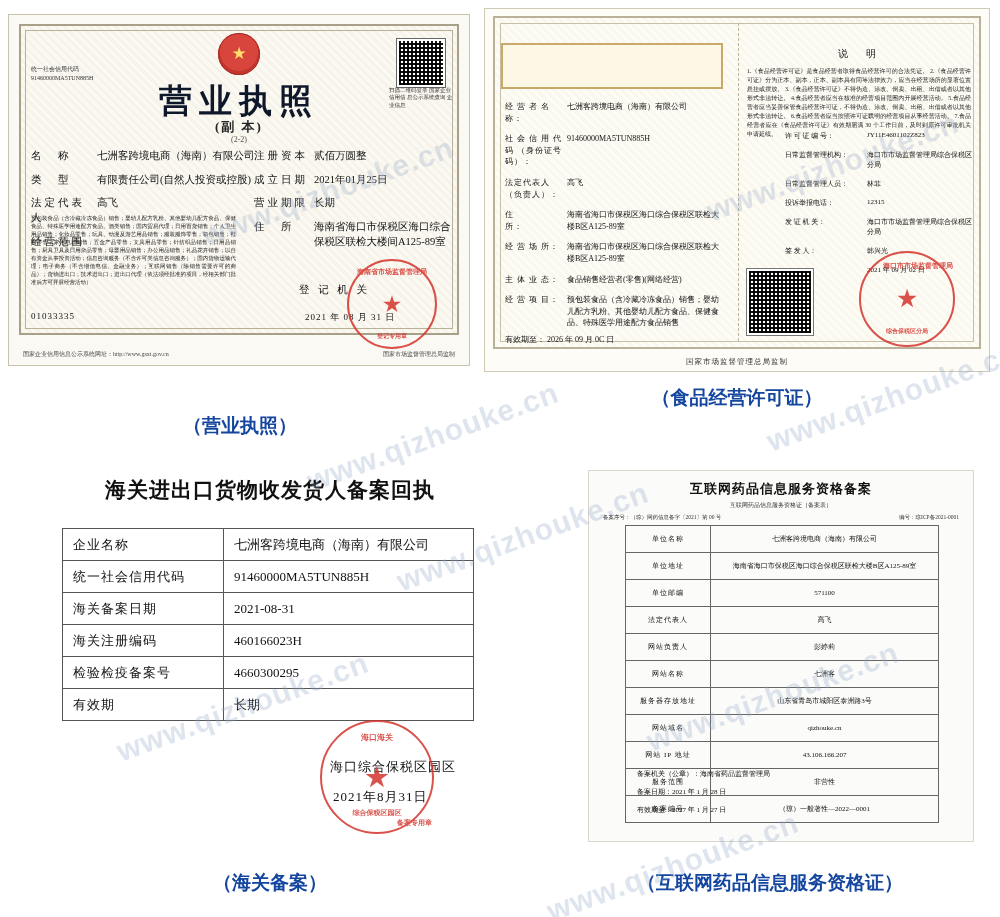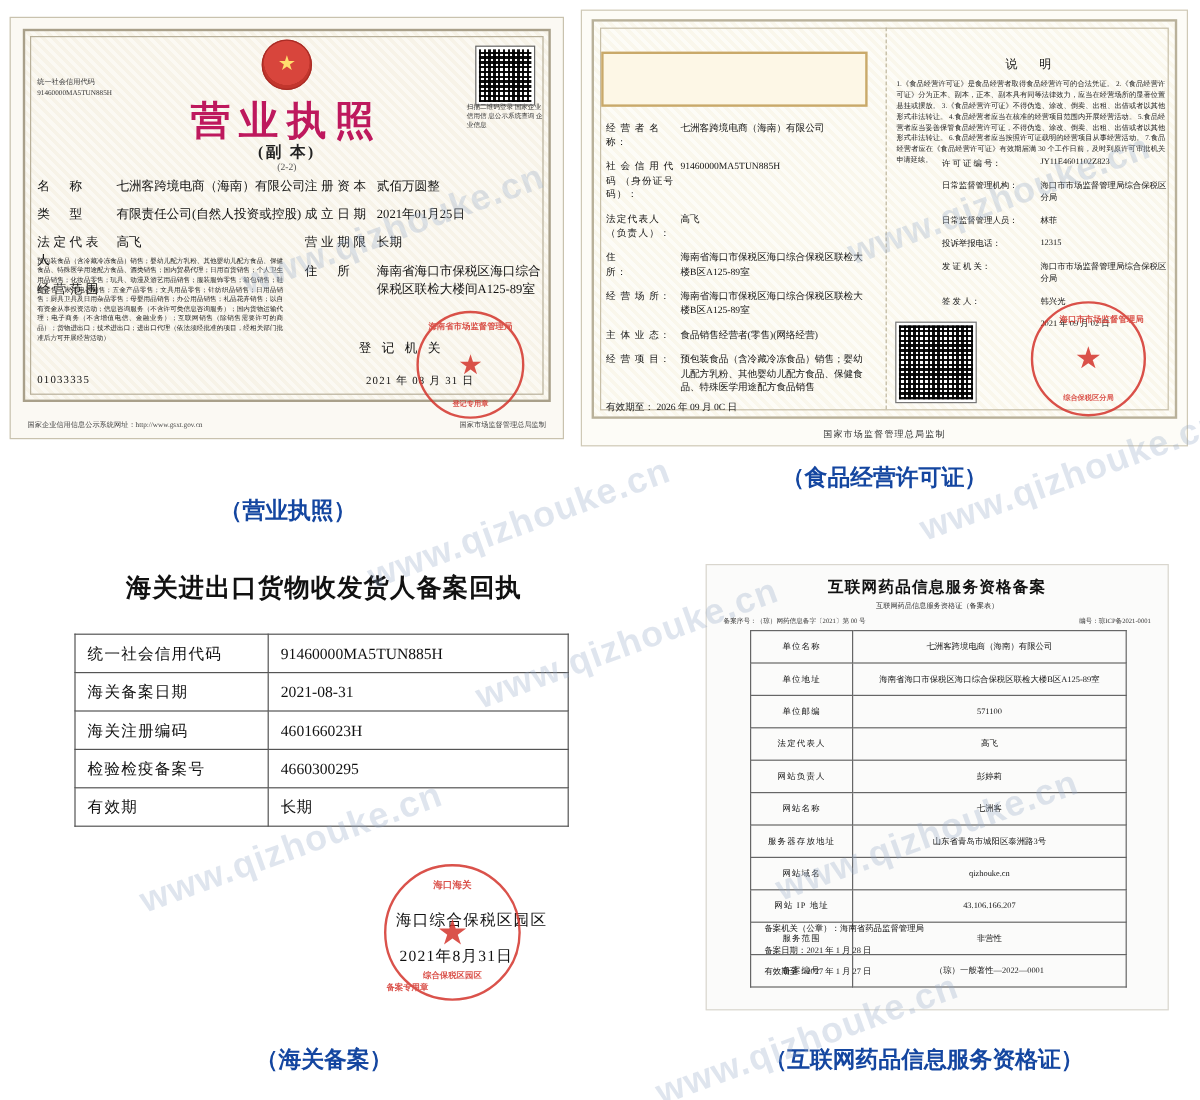--- a/index.html
+++ b/index.html
@@ -57,21 +57,21 @@
     width:42px;height:42px;border-radius:50%;
     background:radial-gradient(circle at 50% 45%,#d8453c 0 60%,#c2362d 61% 100%);
     box-shadow:0 0 0 1px #a82c25 inset;
   }
   .emblem:after{
     content:"★";color:#ffdf6e;font-size:17px;position:absolute;
     left:50%;top:48%;transform:translate(-50%,-50%);
   }
   .d1title{
     position:absolute;left:0;right:0;top:64px;text-align:center;
-    font-size:33px;font-weight:bold;color:#be185d;letter-spacing:7px;
+    font-size:33px;font-weight:bold;color:#0f172a;letter-spacing:7px;
     font-family:Liberation Serif, serif;
   }
   .d1sub{
     position:absolute;left:0;right:0;top:103px;text-align:center;
     font-size:13px;color:#222;letter-spacing:2px;font-weight:bold;
   }
   .d1ver{
     position:absolute;left:0;right:0;top:120px;text-align:center;
     font-size:8px;color:#555;
   }
@@ -190,21 +190,21 @@
     border-collapse:collapse;
   }
   .d3table td{
     border:1px solid #555;height:27px;font-size:13px;color:#111;padding:2px 10px;
   }
   .d3table td.k{width:140px;letter-spacing:1px;}
   .d3stampwrap{position:absolute;left:290px;top:250px;}
   .stamp3{position:relative;width:110px;height:110px;}
   .stamp3 .txt{position:absolute;left:0;right:0;top:10px;text-align:center;font-size:8px;}
   .stamp3 .txt2{position:absolute;left:0;right:0;bottom:14px;text-align:center;font-size:7px;}
-  .stamp3 .txt3{position:absolute;left:0;right:0;bottom:4px;text-align:left;font-size:7px;}
+  .stamp3 .txt3{position:absolute;left:0;right:0;bottom:4px;text-align:right;font-size:7px;}
   .stamp3 .star{font-size:26px;}
   .d3org{position:absolute;left:300px;top:288px;font-size:13px;color:#111;letter-spacing:1px;}
   .d3date{position:absolute;left:303px;top:318px;font-size:13px;color:#111;letter-spacing:1px;}
 
   
   .doc4{
     position:absolute;left:588px;top:470px;width:386px;height:372px;
     background:#fbfbfa;border:1px solid #d9d6ce;box-sizing:border-box;padding-left:44px;
   }
   .d4title{
@@ -403,20 +403,24 @@
     </div>
 
     <div class="d2foot">国家市场监督管理总局监制</div>
   </div>
   <div class="caption" style="left:484px;top:385px;width:506px;">（食品经营许可证）</div>
 
   <div class="doc3">
     <div class="d3title">海关进出口货物收发货人备案回执</div>
     <table class="d3table">
       <tbody>
+          <tr>
+        <td class="k">企业名称</td>
+        <td class="v">七洲客跨境电商（海南）有限公司</td>
+      </tr>
       <tr>
         <td class="k">统一社会信用代码</td>
         <td class="v">91460000MA5TUN885H</td>
       </tr>
       <tr>
         <td class="k">海关备案日期</td>
         <td class="v">2021-08-31</td>
       </tr>
       <tr>
         <td class="k">海关注册编码</td>

